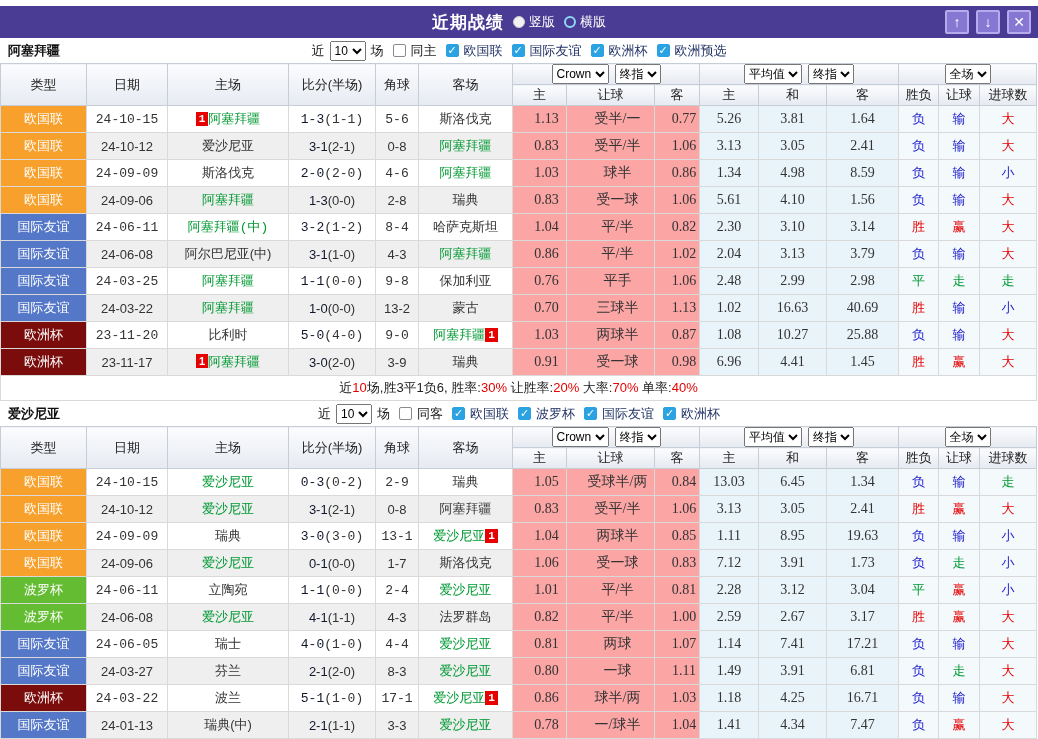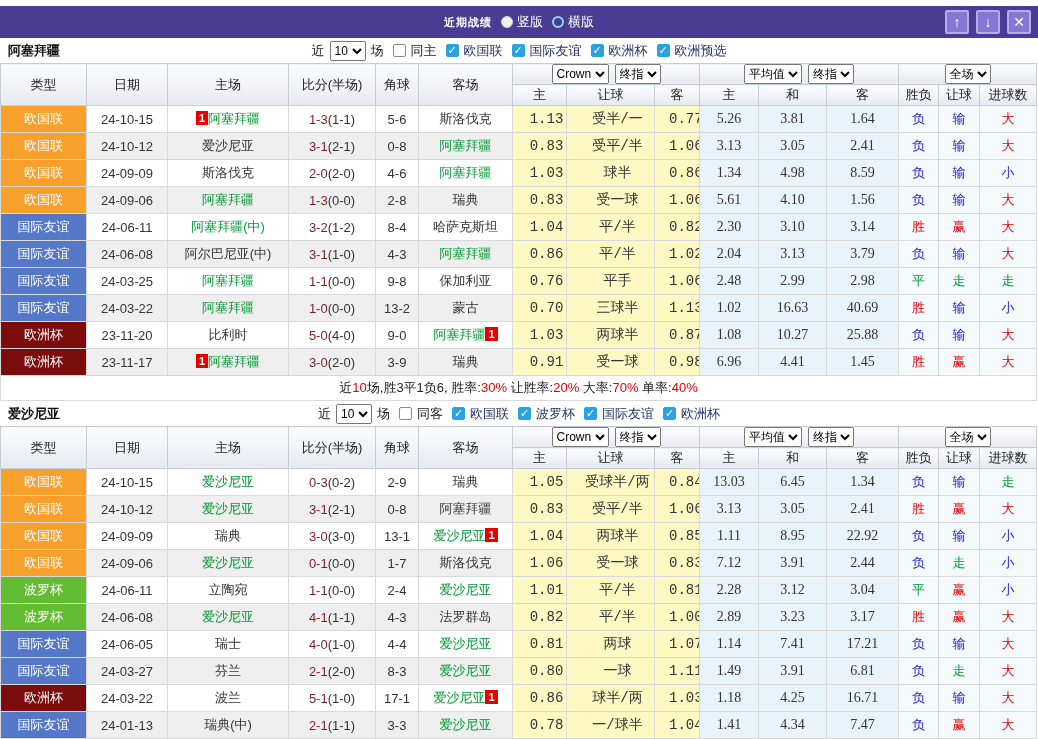--- a/index.html
+++ b/index.html
@@ -2,21 +2,21 @@
 <html><head>
 <meta charset="utf-8">
 <style>
   html,body{margin:0;padding:0;background:#fff;}
   body{width:1038px;font-family:"Liberation Sans","DejaVu Sans",sans-serif;-webkit-font-smoothing:antialiased;}
   .page{width:1038px;padding-top:6px;}
 
   
   .titlebar{height:32px;background:#4a3c94;display:flex;align-items:center;position:relative;}
   .tb-center{flex:1;display:flex;justify-content:center;align-items:center;gap:9px;color:#fff;}
-  .tb-title{font-weight:bold;font-size:11px;letter-spacing:1px;}
+  .tb-title{font-weight:bold;font-size:17px;letter-spacing:1px;}
   .radio-opt{display:inline-flex;align-items:center;gap:4px;font-size:13px;cursor:pointer;}
   .radio{display:inline-block;border-radius:50%;box-sizing:border-box;}
   .radio.sel{width:12px;height:12px;background:#f2f2f2;border:1px solid #cfcfcf;}
   .radio.unsel{width:12px;height:12px;border:2px solid #8fd8f4;background:#4a3c94;}
   .tb-buttons{position:absolute;right:7px;top:4px;display:flex;gap:7px;}
   .tb-btn{width:24px;height:24px;box-sizing:border-box;background:#8678d2;border:2px solid #b7abee;border-radius:2px;color:#fff;font-weight:bold;font-size:14px;line-height:20px;text-align:center;cursor:pointer;}
 
   
   .filter-row{position:relative;height:25px;display:flex;align-items:center;justify-content:center;font-size:13px;color:#222;background:#fff;}
   .team-name{position:absolute;left:8px;font-weight:bold;font-size:13px;color:#111;}
@@ -26,27 +26,27 @@
   .cb.checked{background:#2ba3e3;border-color:#2ba3e3;}
   .lg-label{color:#223366;}
 
   
   table{border-collapse:collapse;table-layout:fixed;width:824px;font-size:13px;color:#333;border:1px solid #0f172a;}
   th,td{border:1px solid #d9d9d9;text-align:center;padding:0;overflow:hidden;white-space:nowrap;}
   thead th{background:linear-gradient(#fbfcfe,#e6eaf1);font-weight:normal;height:20px;border-color:#c7cdd6;color:#222;}
   thead select{font-size:12px;height:20px;vertical-align:middle;margin:0 3px;}
   tbody td{height:26px;}
   tr.even td.base{background:#efefef;}
-  tr.odd td.base{background:#ffffff;}
+  tr.odd td.base{background:#ffffff;font-family:Liberation Mono, monospace;}
   td.badge-cell{color:#fff;font-size:13px;}
-  td.odds{background:#fef9c3;font-family:Liberation Mono, monospace;font-size:14px;padding-left:14px;}
+  td.odds{background:#fca5a5;font-family:Liberation Serif, serif;font-size:14px;padding-left:14px;}
   td.avg{background:#e9f4fa;font-family:"Liberation Serif","DejaVu Serif",serif;font-size:14px;}
   td.res{background:#f4f9fc;}
   .green-team{color:#009933;}
-  .score-main{color:#7f1d1d;}
+  .score-main{color:#0f172a;}
   .half{color:#333;}
   .b1{display:inline-block;background:#e60000;color:#fff;font-size:11px;font-weight:bold;line-height:14px;padding:0 3px;vertical-align:1px;}
   tfoot td{height:24px;background:#fff;font-size:13px;color:#222;}
   .red{color:#e60000;}
   .c-r{color:#e60000;}
   .c-b{color:#2222cc;}
   .c-g{color:#009933;}
 </style>
 </head>
 <body>
@@ -411,38 +411,38 @@
             <td class="base">24-09-09</td>
             <td class="base"><span>瑞典</span></td>
             <td class="base"><span class="score-main">3-0</span><span class="half">(3-0)</span></td>
             <td class="base">13-1</td>
             <td class="base"><span class="green-team">爱沙尼亚</span><span class="b1">1</span></td>
             <td class="odds">1.04</td>
             <td class="odds">两球半</td>
             <td class="odds">0.85</td>
             <td class="avg">1.11</td>
             <td class="avg">8.95</td>
-            <td class="avg">22.92</td>
+            <td class="avg">19.63</td>
             <td class="res c-b">负</td>
             <td class="res c-b">输</td>
             <td class="res c-b">小</td>
           </tr>
           <tr class="even">
             <td class="badge-cell" style="background: rgb(247, 160, 44);">欧国联</td>
             <td class="base">24-09-06</td>
             <td class="base"><span class="green-team">爱沙尼亚</span></td>
             <td class="base"><span class="score-main">0-1</span><span class="half">(0-0)</span></td>
             <td class="base">1-7</td>
             <td class="base"><span>斯洛伐克</span></td>
             <td class="odds">1.06</td>
             <td class="odds">受一球</td>
             <td class="odds">0.83</td>
             <td class="avg">7.12</td>
             <td class="avg">3.91</td>
-            <td class="avg">2.44</td>
+            <td class="avg">1.73</td>
             <td class="res c-b">负</td>
             <td class="res c-g">走</td>
             <td class="res c-b">小</td>
           </tr>
           <tr class="odd">
             <td class="badge-cell" style="background: rgb(100, 188, 50);">波罗杯</td>
             <td class="base">24-06-11</td>
             <td class="base"><span>立陶宛</span></td>
             <td class="base"><span class="score-main">1-1</span><span class="half">(0-0)</span></td>
             <td class="base">2-4</td>
@@ -460,22 +460,22 @@
           <tr class="even">
             <td class="badge-cell" style="background: rgb(100, 188, 50);">波罗杯</td>
             <td class="base">24-06-08</td>
             <td class="base"><span class="green-team">爱沙尼亚</span></td>
             <td class="base"><span class="score-main">4-1</span><span class="half">(1-1)</span></td>
             <td class="base">4-3</td>
             <td class="base"><span>法罗群岛</span></td>
             <td class="odds">0.82</td>
             <td class="odds">平/半</td>
             <td class="odds">1.00</td>
-            <td class="avg">2.89</td>
-            <td class="avg">3.23</td>
+            <td class="avg">2.59</td>
+            <td class="avg">2.67</td>
             <td class="avg">3.17</td>
             <td class="res c-r">胜</td>
             <td class="res c-r">赢</td>
             <td class="res c-r">大</td>
           </tr>
           <tr class="odd">
             <td class="badge-cell" style="background: rgb(85, 119, 200);">国际友谊</td>
             <td class="base">24-06-05</td>
             <td class="base"><span>瑞士</span></td>
             <td class="base"><span class="score-main">4-0</span><span class="half">(1-0)</span></td>

